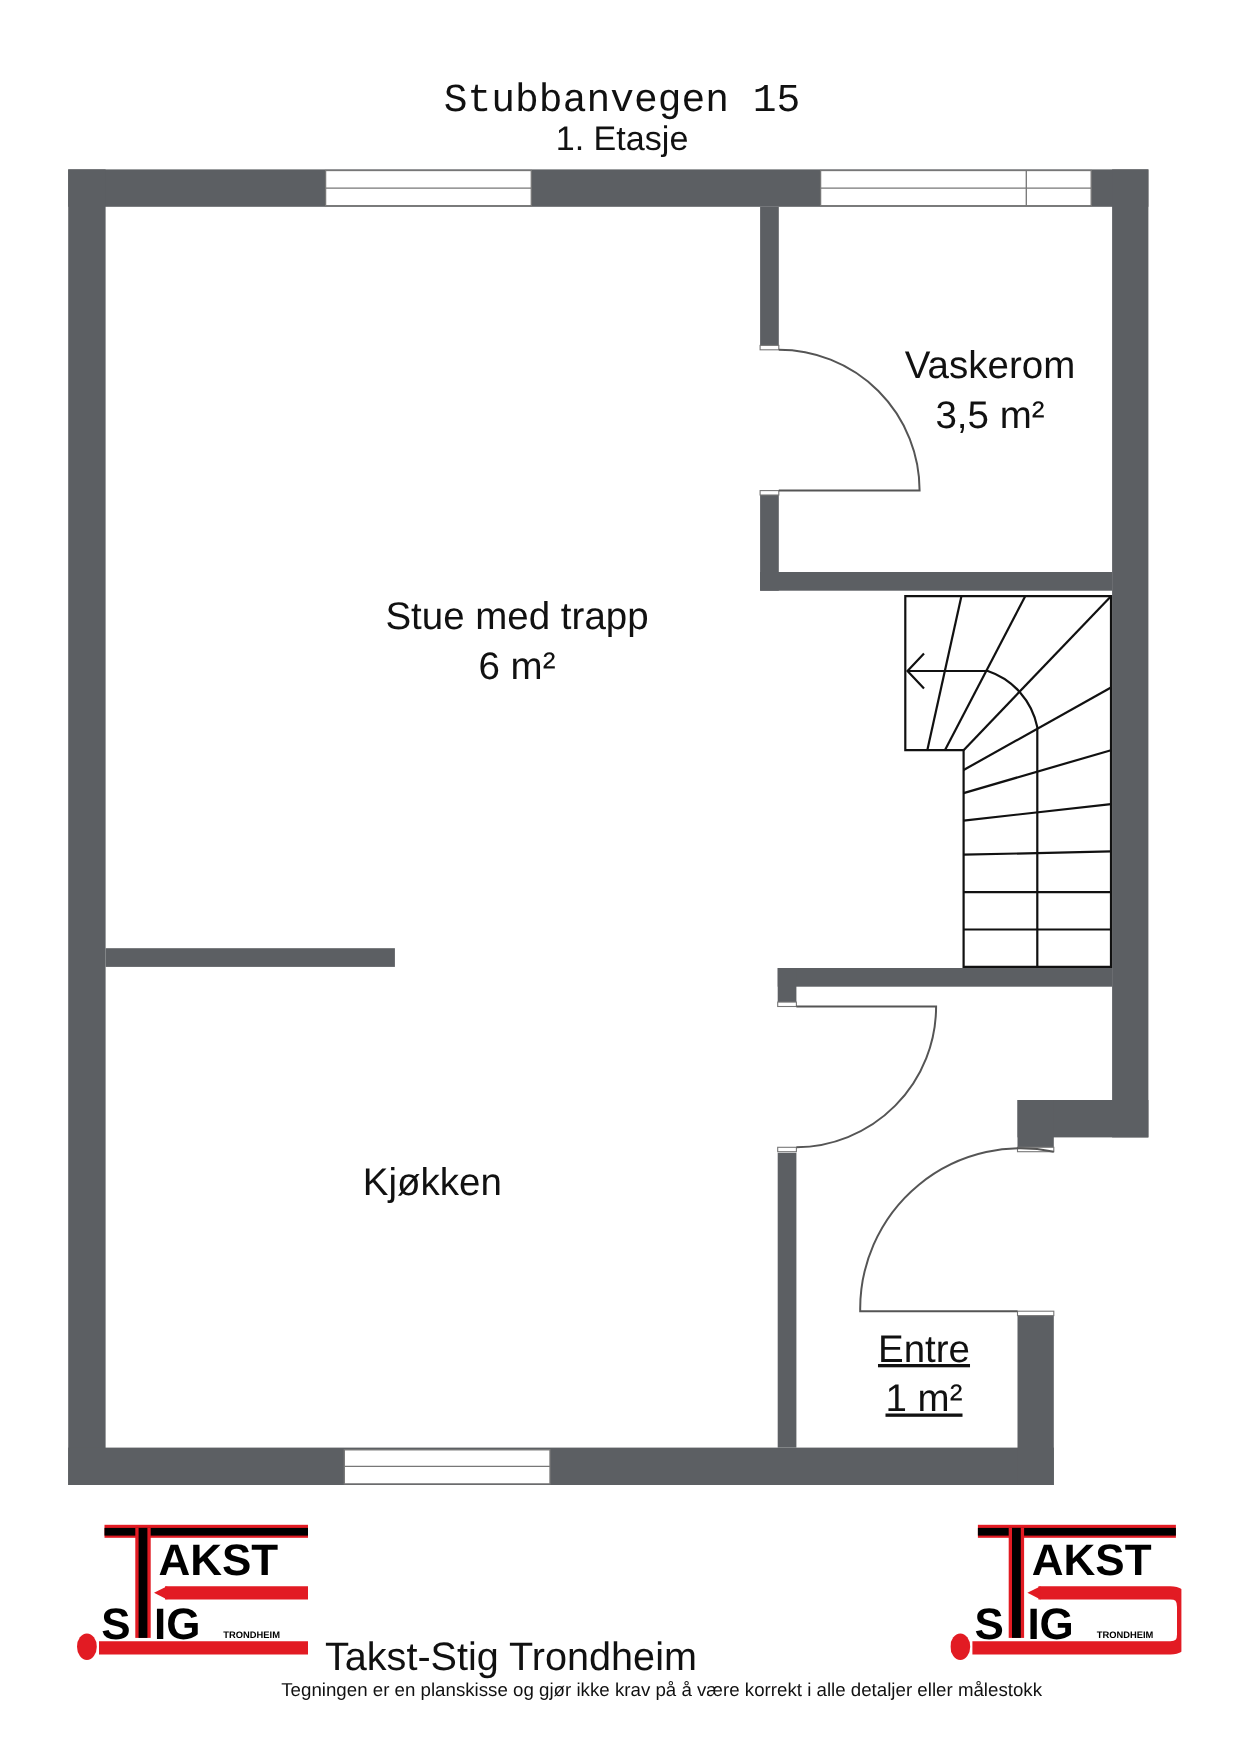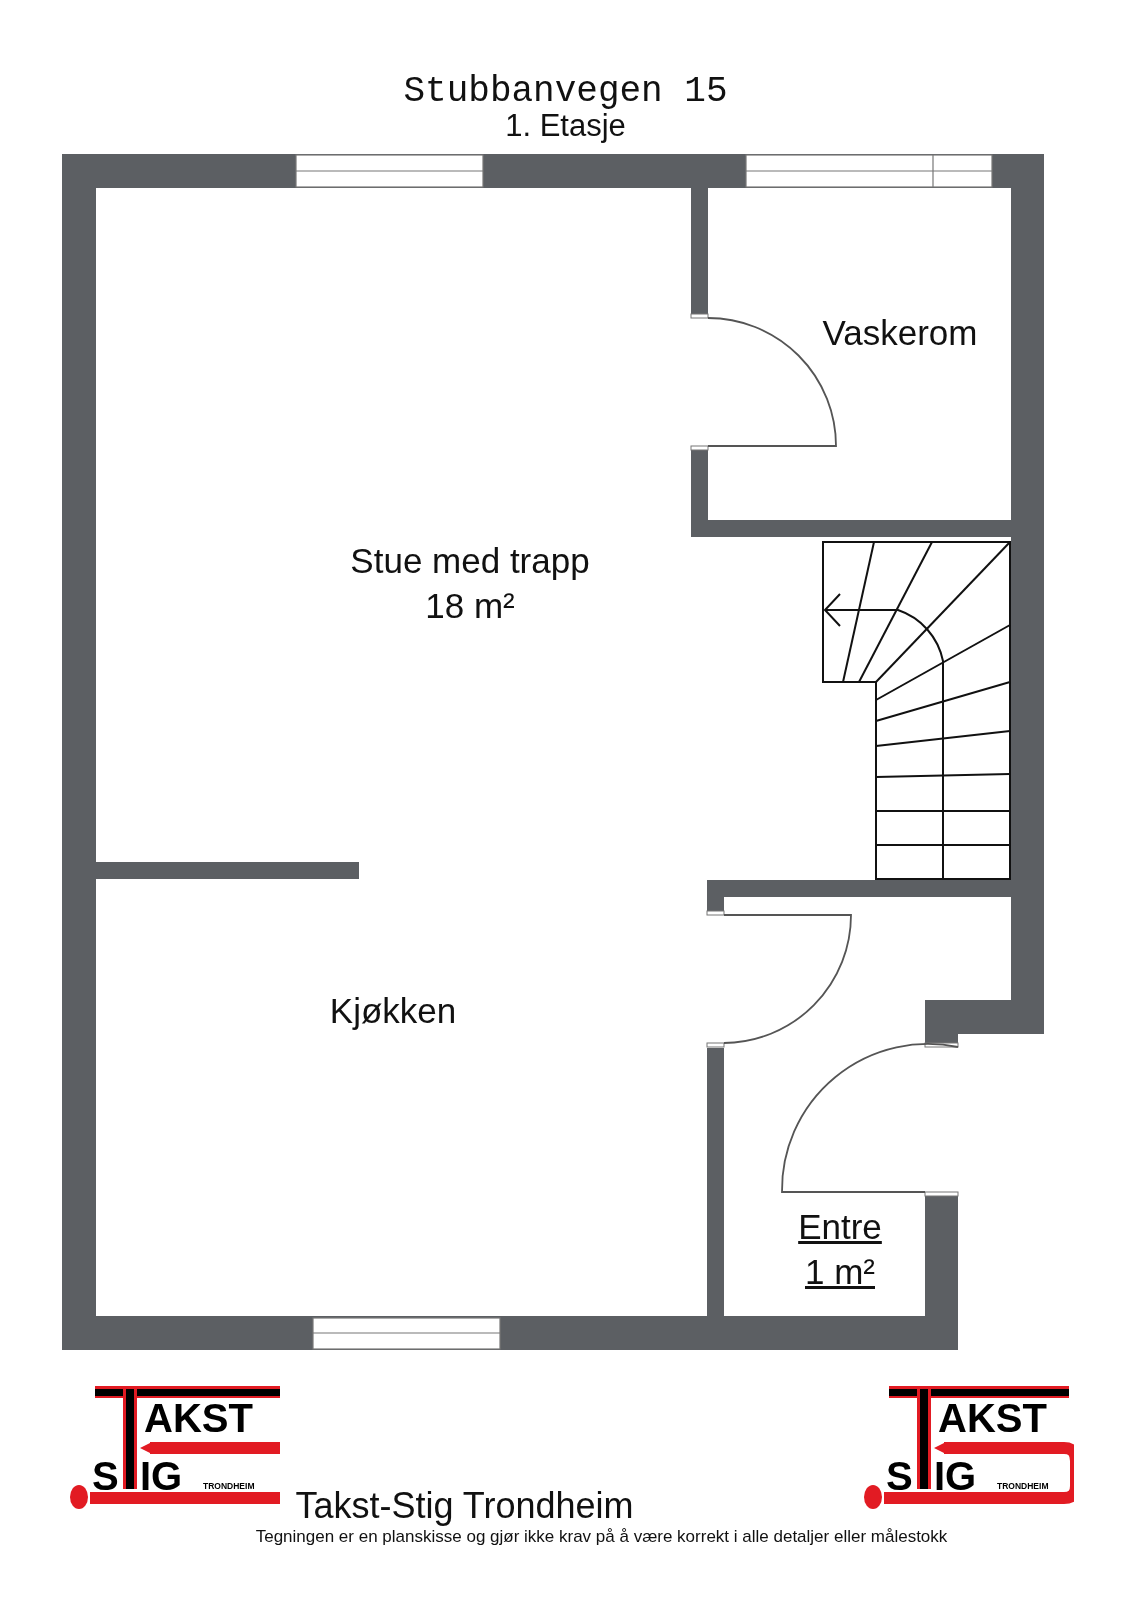--- a/index.html
+++ b/index.html
@@ -90,26 +90,27 @@
     <line x1="876" y1="811" x2="1010" y2="811"></line>
     <line x1="876" y1="845" x2="1010" y2="845"></line>
 
     <path d="M943 879 L943 661 A68 68 0 0 0 898 610 L825 610"></path>
     <path d="M840 594 L825 610 L840 626"></path>
   </g>
 </svg>
 
 <div class="room-label" style="left:310px; top:538px; width:320px;">
   <div>Stue med trapp</div>
-  <div>18 m²</div>
+  <div>6 m²</div>
 </div>
 <div class="room-label" style="left:800px; top:310px; width:200px;">
   <div>Vaskerom</div>
+  <div>3,5 m²</div>
 </div>
-<div class="room-label" style="left:293px; top:988px; width:200px;text-align:center;">
+<div class="room-label" style="left:293px; top:1052px; width:200px;text-align:center;">
   <div>Kjøkken</div>
 </div>
 <div class="room-label" style="left:765px; top:1204px; width:150px;text-decoration:underline;">
   <div>Entre</div>
   <div>1 m²</div>
 </div>
 
 <div class="logo" style="left:70px; top:1386px;">
   <svg viewBox="0 0 210 130">
 

